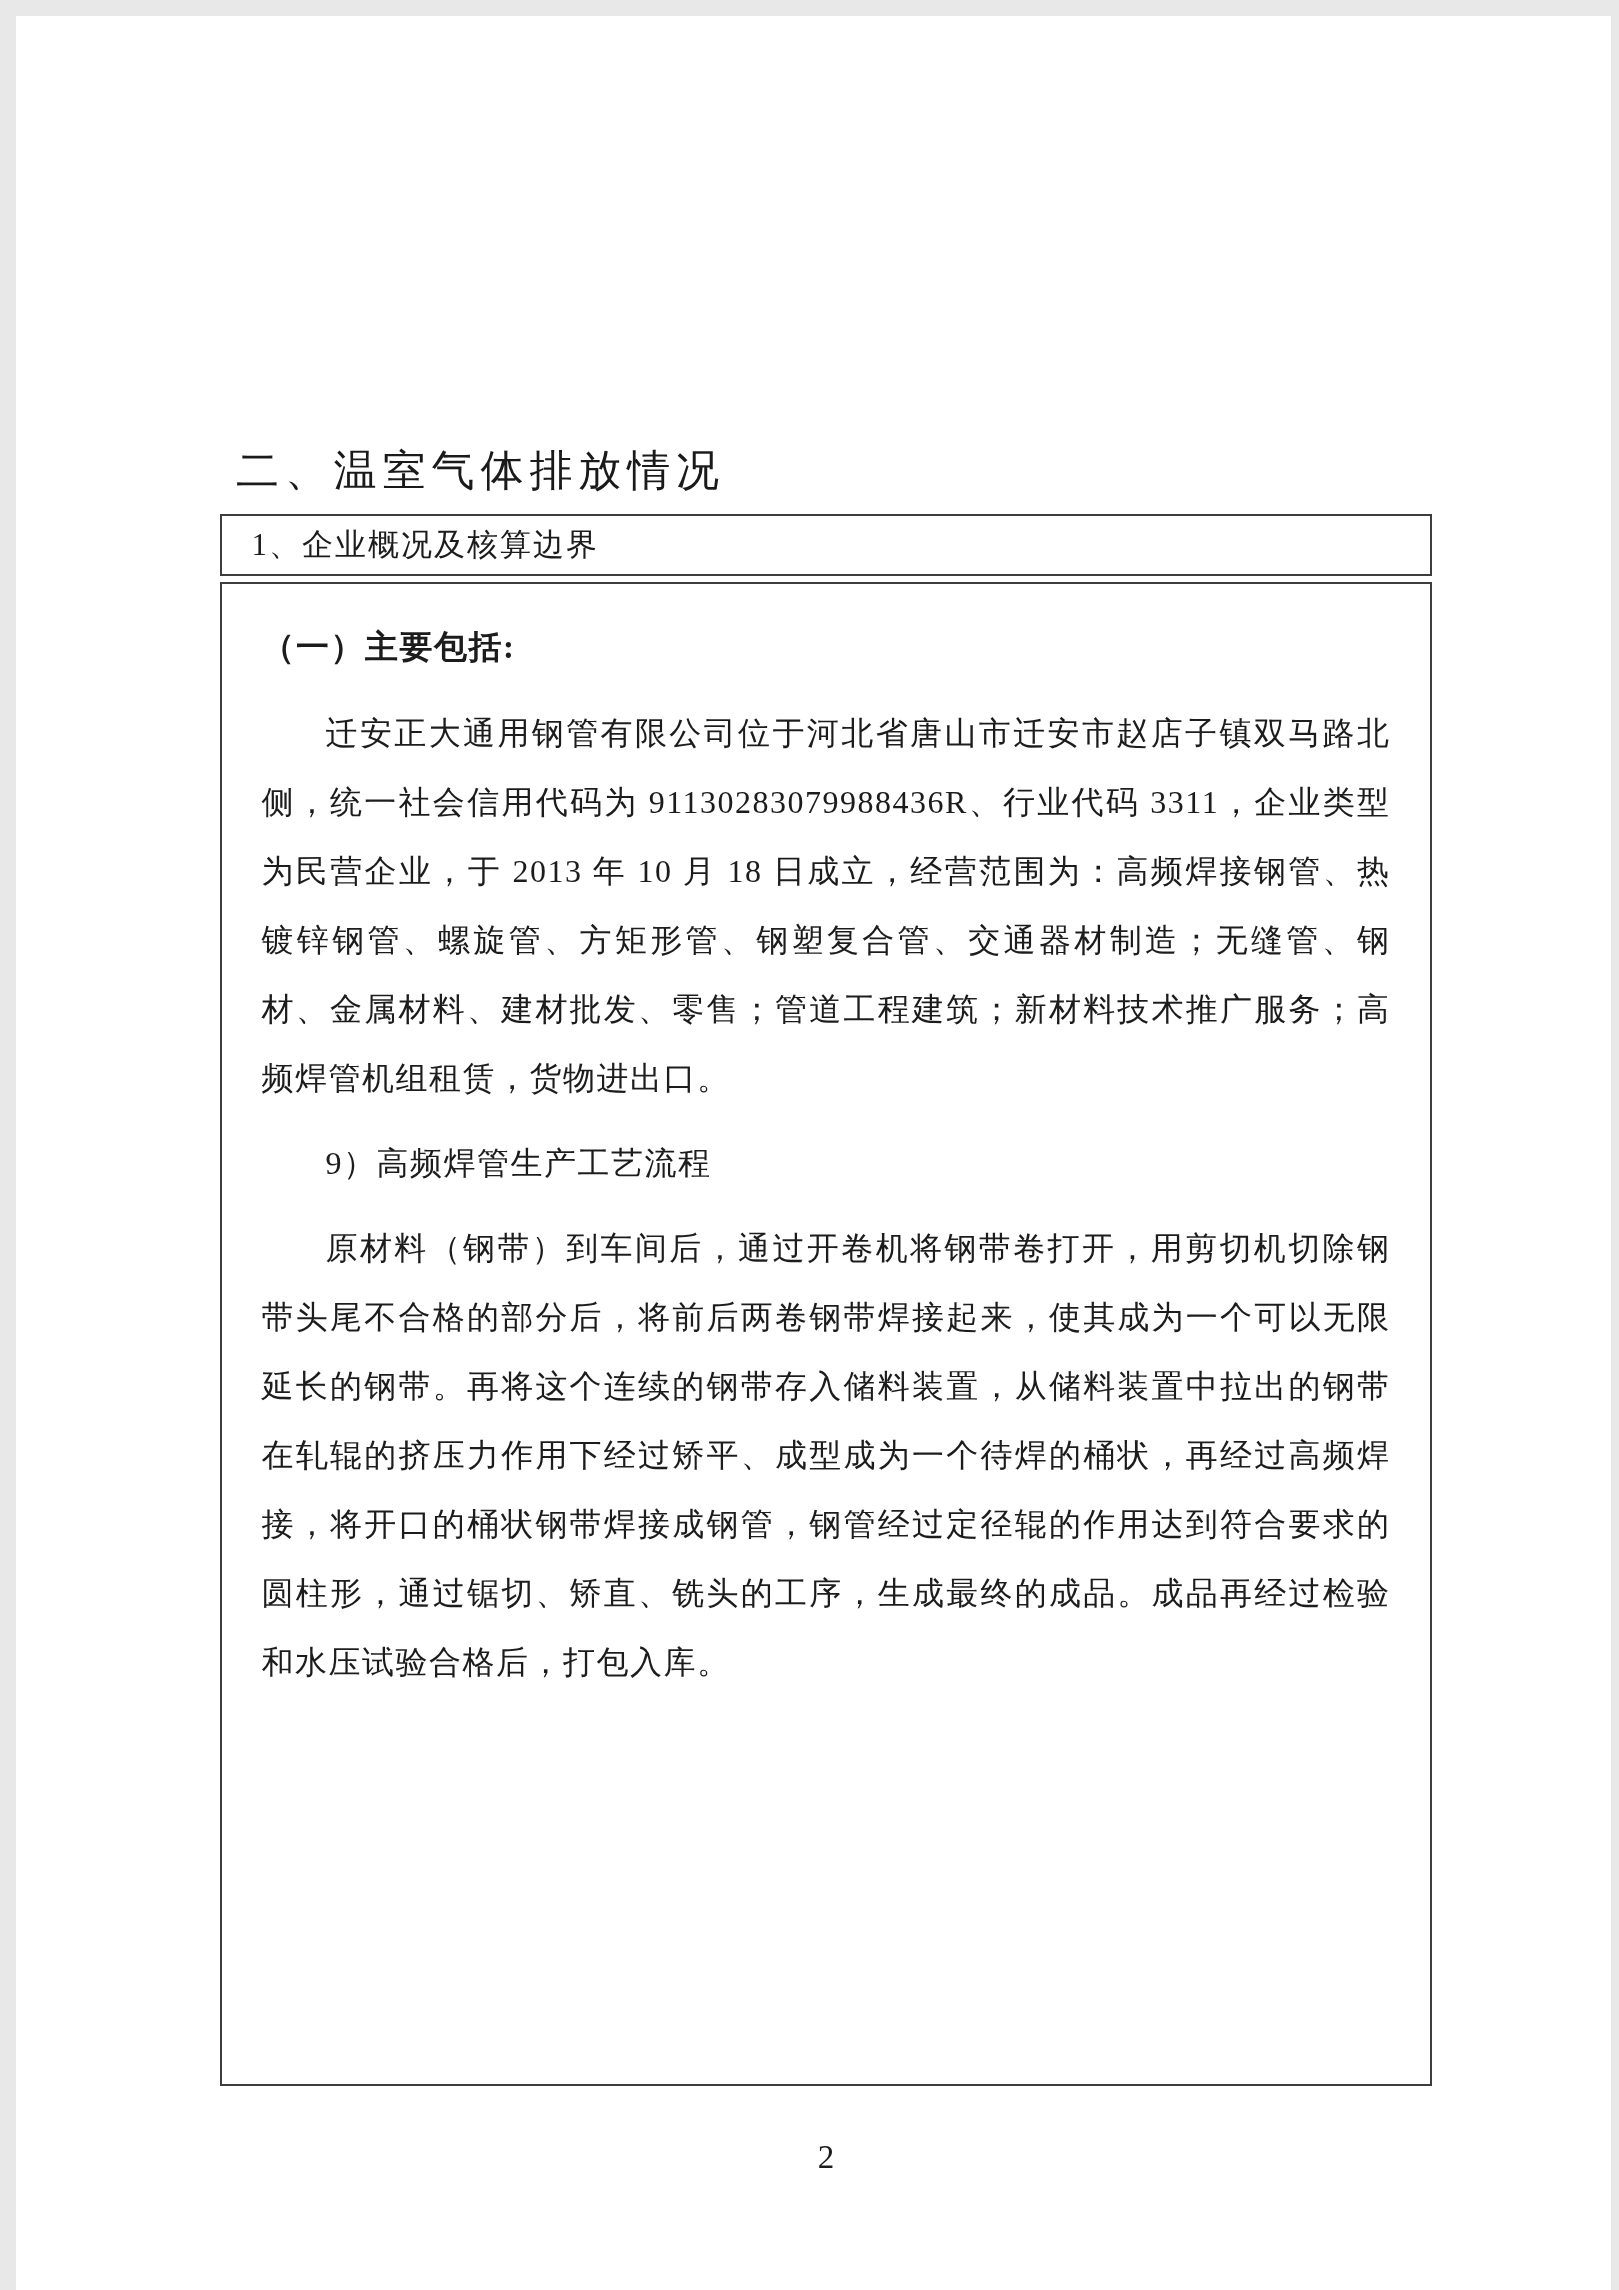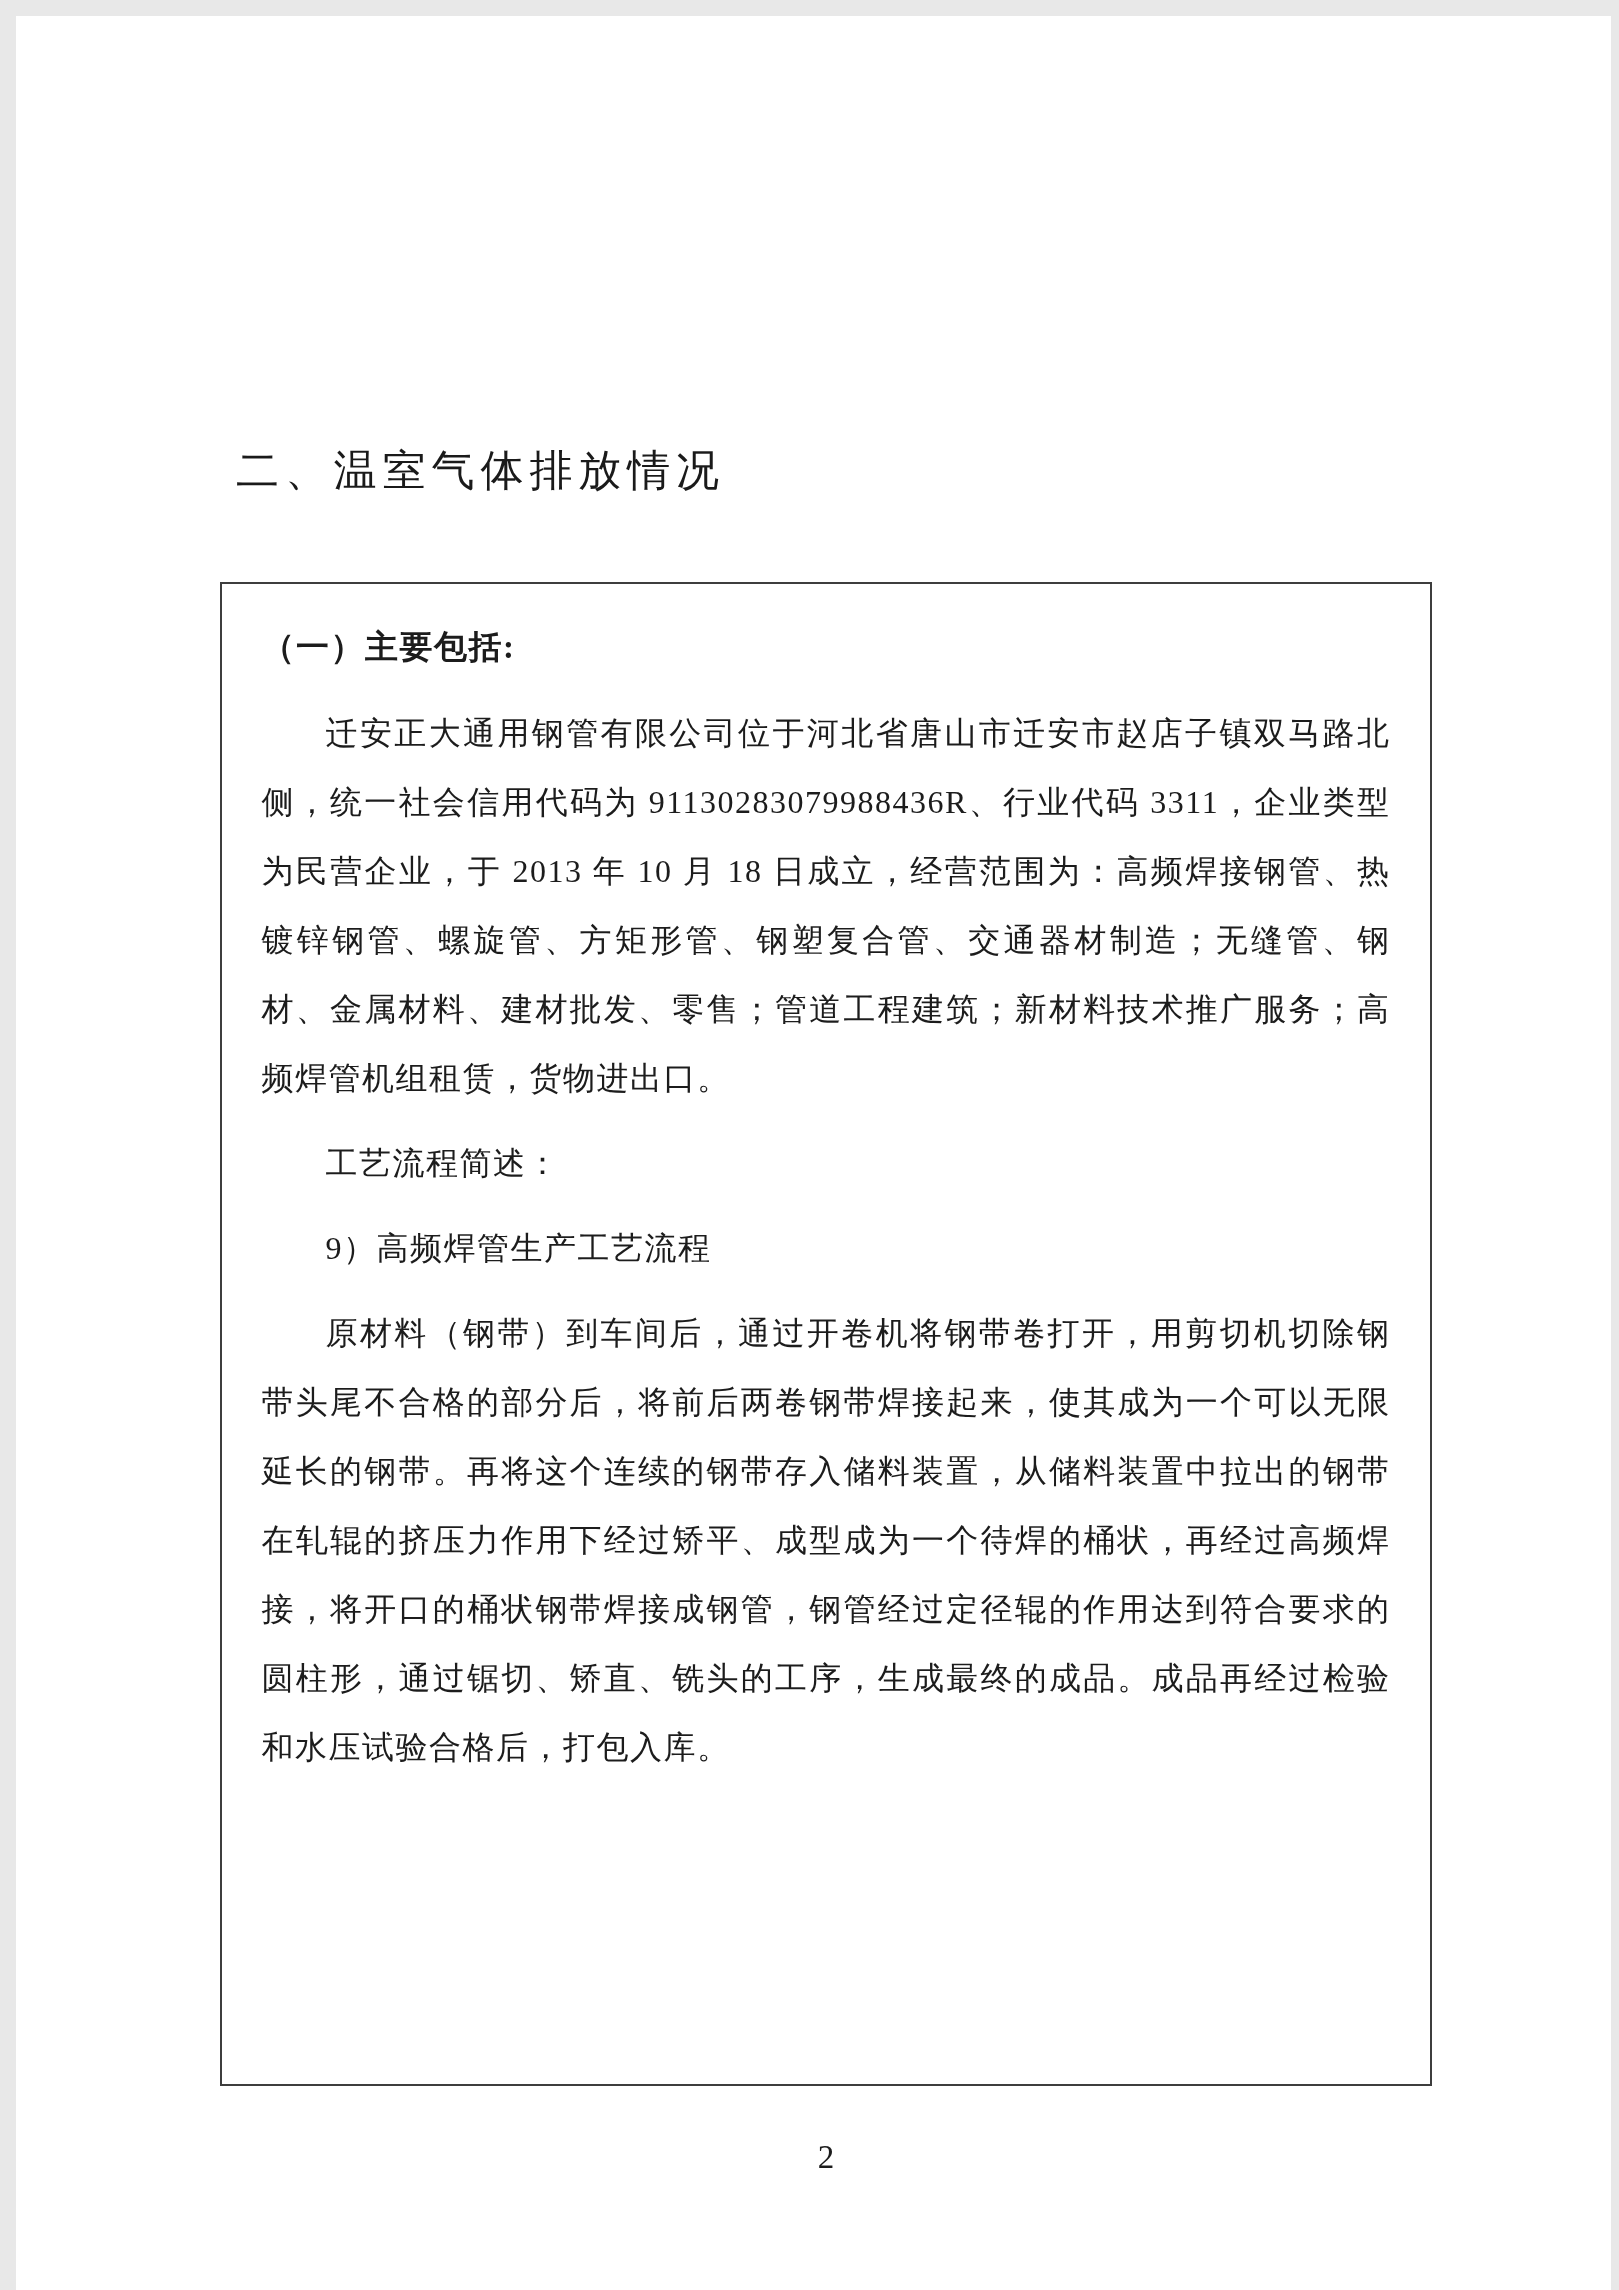--- a/index.html
+++ b/index.html
@@ -81,26 +81,28 @@
     color: #1c1c1c;
   }
 </style>
 </head>
 <body>
 
 <div class="page">
 
   <div class="doc-heading">二、温室气体排放情况</div>
 
+  <div class="tbl-row tbl-header">
+    <span>1、企业概况及核算边界</span>
+  </div>
 
   <div class="tbl-row tbl-body">
     <div class="cell-text">
       <p class="section-title">（一）主要包括:</p>
       <p class="indent">迁安正大通用钢管有限公司位于河北省唐山市迁安市赵店子镇双马路北侧，统一社会信用代码为 91130283079988436R、行业代码 3311，企业类型为民营企业，于 2013 年 10 月 18 日成立，经营范围为：高频焊接钢管、热镀锌钢管、螺旋管、方矩形管、钢塑复合管、交通器材制造；无缝管、钢材、金属材料、建材批发、零售；管道工程建筑；新材料技术推广服务；高频焊管机组租赁，货物进出口。</p>
-      <p class="indent">工艺流程简述：</p>
       <p class="indent">9）高频焊管生产工艺流程</p>
       <p class="indent">原材料（钢带）到车间后，通过开卷机将钢带卷打开，用剪切机切除钢带头尾不合格的部分后，将前后两卷钢带焊接起来，使其成为一个可以无限延长的钢带。再将这个连续的钢带存入储料装置，从储料装置中拉出的钢带在轧辊的挤压力作用下经过矫平、成型成为一个待焊的桶状，再经过高频焊接，将开口的桶状钢带焊接成钢管，钢管经过定径辊的作用达到符合要求的圆柱形，通过锯切、矫直、铣头的工序，生成最终的成品。成品再经过检验和水压试验合格后，打包入库。</p>
     </div>
   </div>
 
   <div class="page-number">2</div>
 
 </div>
 
 

